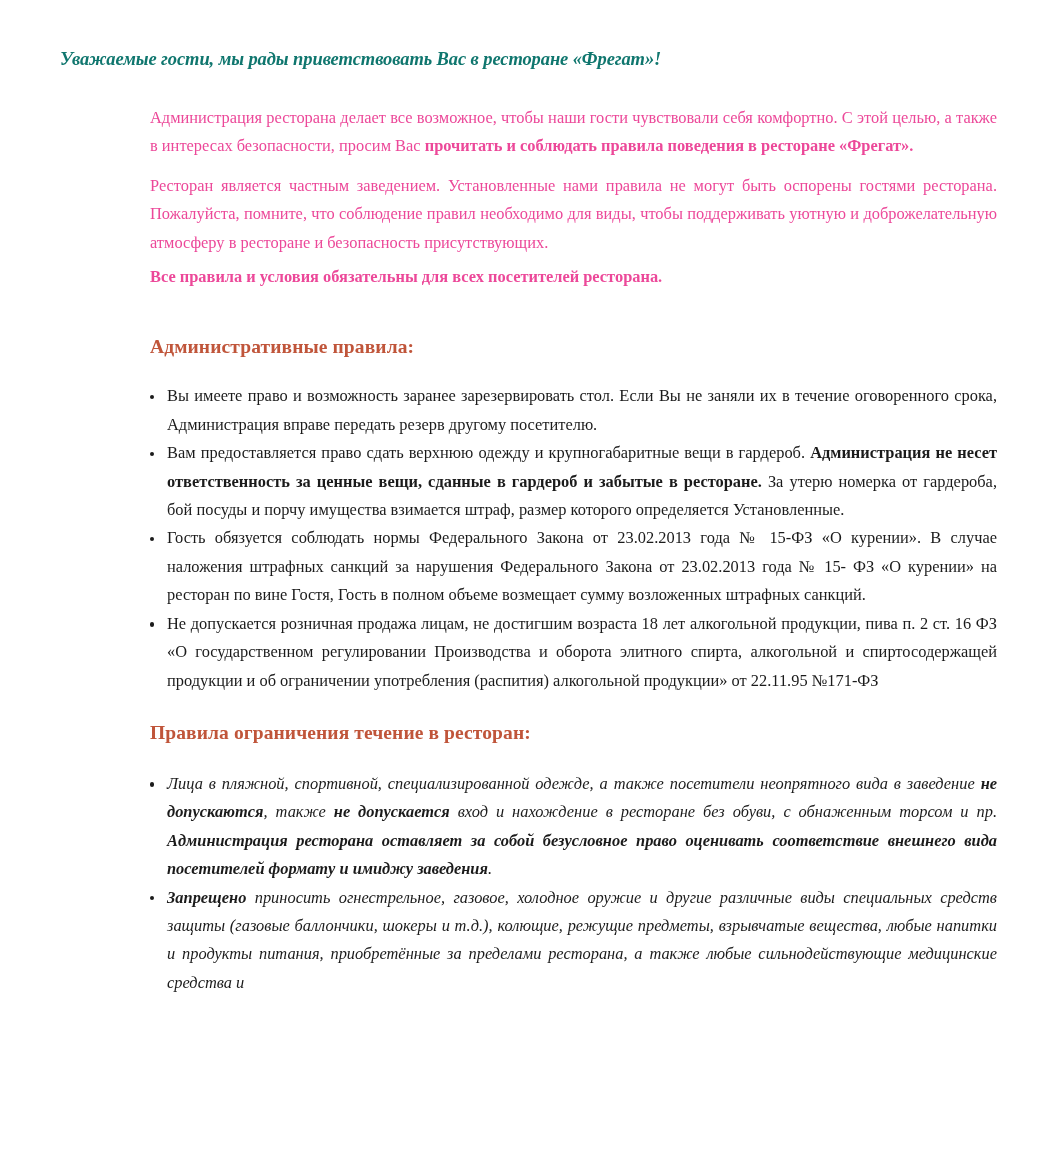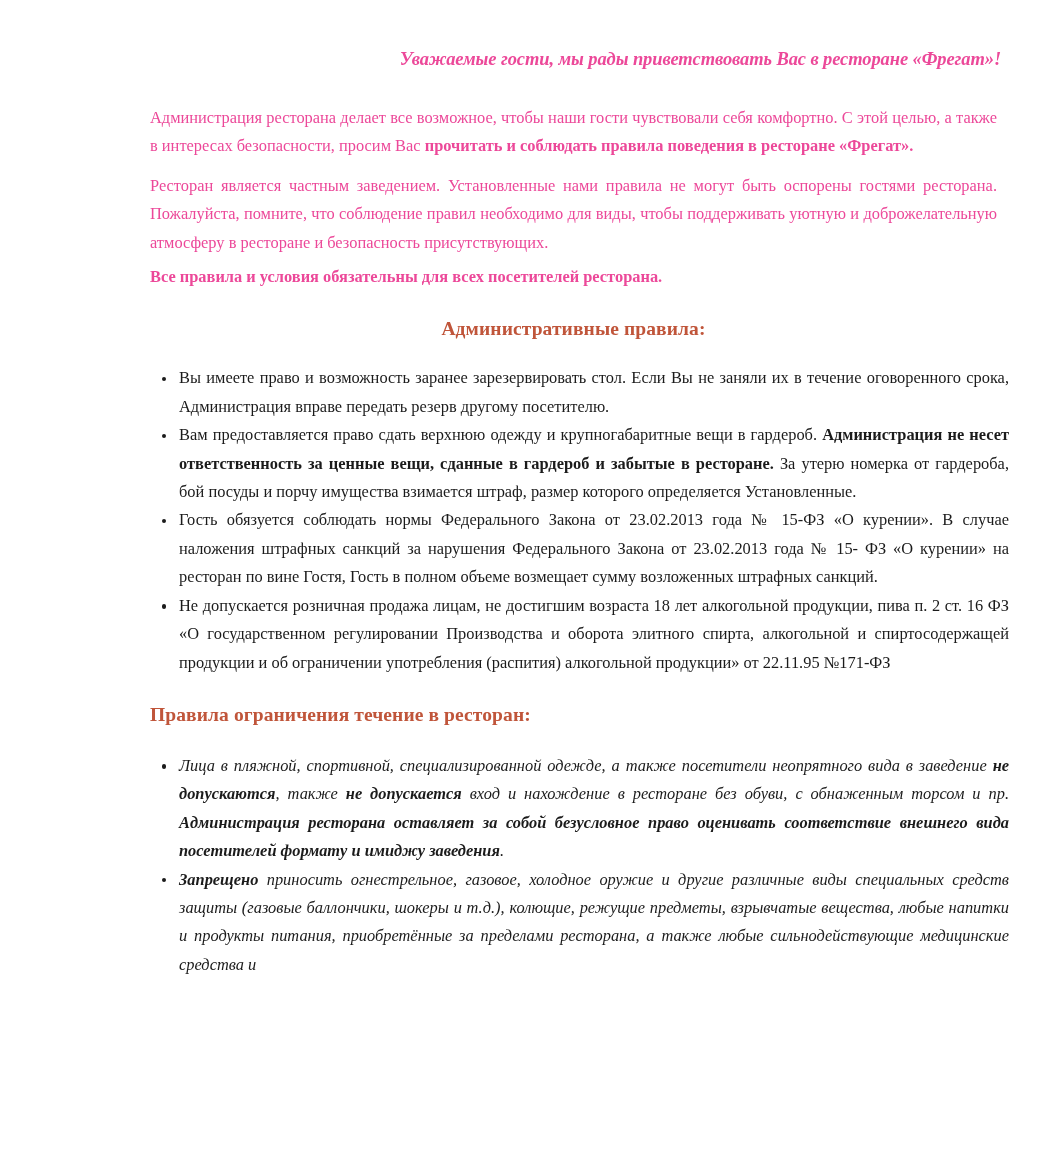--- a/index.html
+++ b/index.html
@@ -19,27 +19,27 @@
     position: relative;
     width: 1061px;
     height: 1172px;
     box-sizing: border-box;
     padding: 0;
     background: #ffffff;
   }
   .doc-title {
     margin: 0;
     padding: 46px 60px 0 60px;
-    text-align: right;
+    text-align: left;
     font-size: 18.5px;
     line-height: 26px;
     font-weight: bold;
     font-style: italic;
     letter-spacing: -0.1px;
-    color: #ec4899;
+    color: #0f766e;
   }
   .body-block {
     padding: 0 64px 0 150px;
   }
   .body-block > * {
     margin-left: 0;
   }
   p.para {
     margin: 0;
     padding: 0;
@@ -66,29 +66,28 @@
     margin: 0;
     padding: 0;
     width: 847px;
     font-size: 19.5px;
     line-height: 26px;
     font-weight: bold;
     color: #c0553a;
     letter-spacing: 0.1px;
   }
   h2.section-heading.first-heading {
-    margin-top: 25px;
-    text-align: center;
+    margin-top: 43px;
   }
   h2.section-heading.second-heading {
     margin-top: 25px;
   }
   ul.rules {
     list-style: none;
-    margin: 12px;
+    margin: 0;
     padding: 0;
     width: 847px;
   }
   ul.rules.first-list {
     margin-top: 22px;
   }
   ul.rules.second-list {
     margin-top: 24px;
     font-style: italic;
   }

